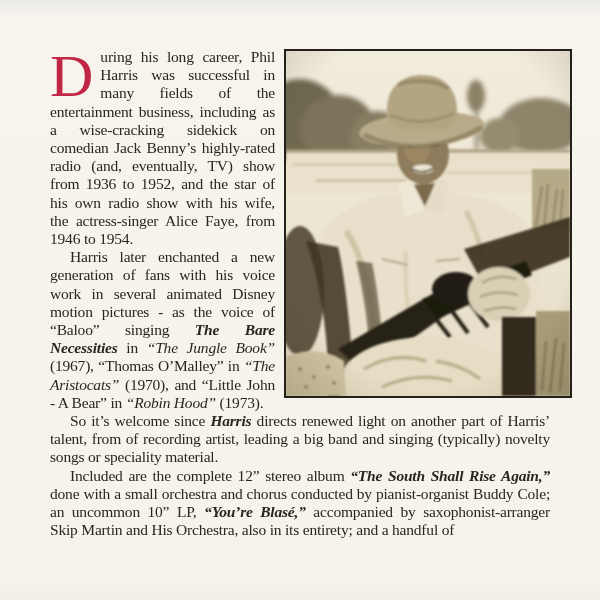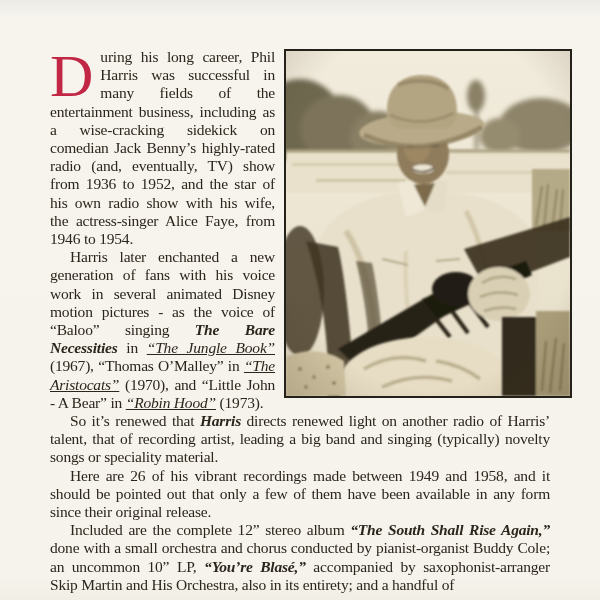--- a/index.html
+++ b/index.html
@@ -27,21 +27,21 @@
     overflow: hidden;
   }
   .photo-frame svg { display: block; }
   .dropcap {
     float: left;
     font-size: 60px;
     line-height: 50px;
     padding: 3px 7px 0 0;
     letter-spacing: 0;
   }
-  .it  { font-style: italic; text-decoration: underline; }
+  .it  { font-style: italic; }
   .bit { font-style: italic; font-weight: bold; }
 </style>
 </head>
 <body>
 
 <div class="page">
   <div class="article" style="color: rgb(43, 37, 28);">
 
     <div class="photo-frame" style="border-color: rgb(36, 32, 26);">
       <svg width="284" height="345" viewBox="0 0 284 345" preserveAspectRatio="none" xmlns="http://www.w3.org/2000/svg" role="img">
@@ -143,18 +143,17 @@
           <circle cx="20" cy="336" r="2" fill="#978c67"></circle>
           <circle cx="48" cy="332" r="2" fill="#8d8260"></circle>
         </g>
 
         <rect width="284" height="345" fill="url(#vig)"></rect>
       </svg>
     </div>
 
     <p><span class="dropcap" style="color: rgb(194, 38, 69);">D</span><span><span>uring his long career, Phil Harris was successful in many fields of the entertainment business, including as a wise-cracking sidekick on comedian Jack Benny’s highly-rated radio (and, eventually, TV) show from 1936 to 1952, and the star of his own radio show with his wife, the actress-singer Alice Faye, from 1946 to 1954.</span></span></p>
     <p class="indent"><span><span>Harris later enchanted a new generation of fans with his voice work in several animated Disney motion pictures - as the voice of “Baloo” singing </span><span class="bit">The Bare Necessities</span><span> in </span><span class="it">“The Jungle Book”</span><span> (1967), “Thomas O’Malley” in </span><span class="it">“The Aristocats”</span><span> (1970), and “Little John - A Bear” in </span><span class="it">“Robin Hood”</span><span> (1973).</span></span></p>
-    <p class="indent"><span><span>So it’s renewed that </span><span class="bit">Harris</span><span> directs renewed light on another radio of Harris’ talent, that of recording artist, leading a big band and singing (typically) novelty songs or speciality material.</span></span></p>
-    <p class="indent"><span><span>Here are 26 of his vibrant recordings made between 1949 and 1958, and it should be pointed out that only a few of them have been available in any form since their original release.</span></span></p>
+    <p class="indent"><span><span>So it’s welcome since </span><span class="bit">Harris</span><span> directs renewed light on another part of Harris’ talent, from of recording artist, leading a big band and singing (typically) novelty songs or speciality material.</span></span></p>
     <p class="indent"><span><span>Included are the complete 12” stereo album </span><span class="bit">“The South Shall Rise Again,”</span><span> done with a small orchestra and chorus conducted by pianist-organist Buddy Cole; an uncommon 10” LP, </span><span class="bit">“You’re Blasé,”</span><span> accompanied by saxophonist-arranger Skip Martin and His Orchestra, also in its entirety; and a handful of</span></span></p>
 
   </div>
 </div>
 
 </body></html>

